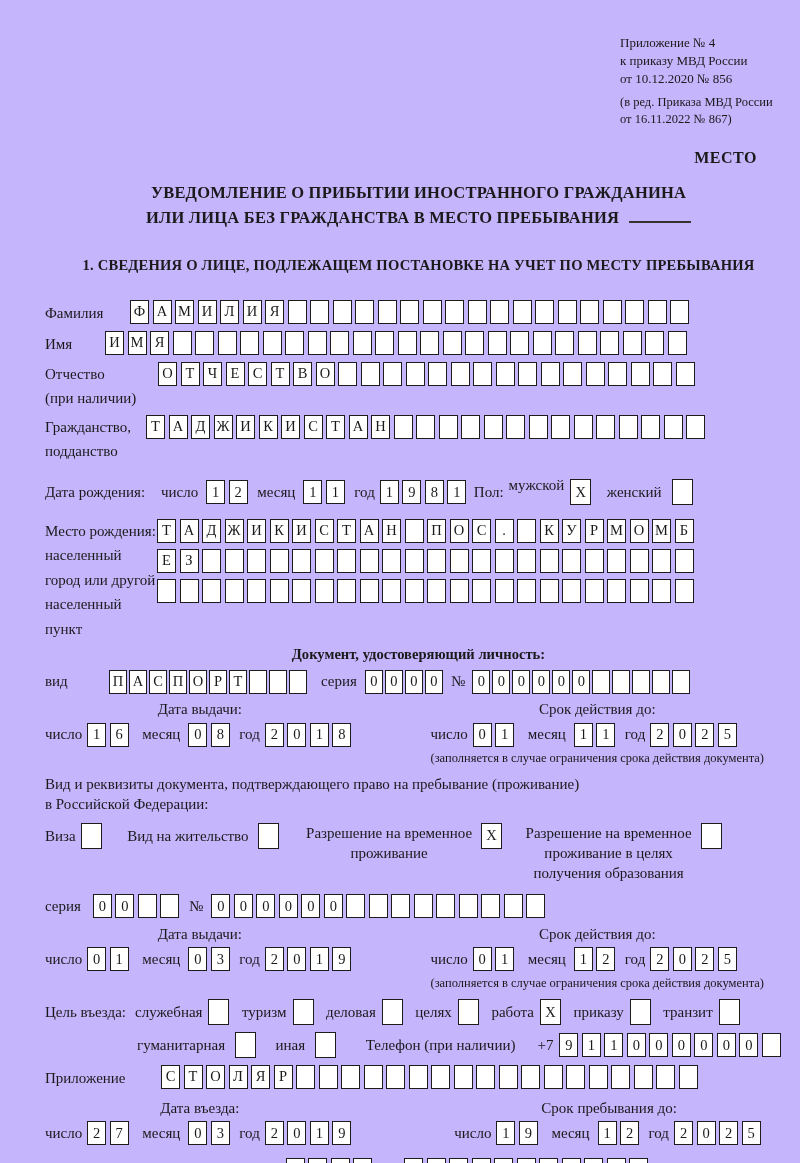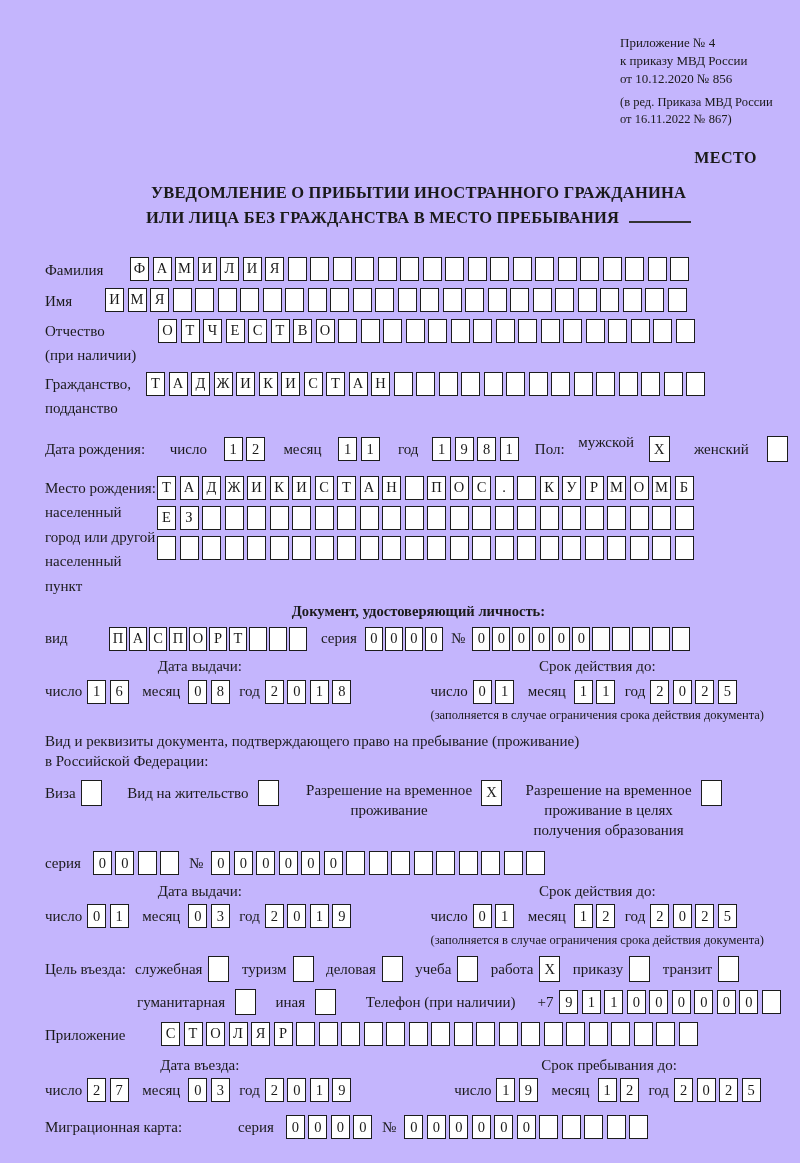--- a/index.html
+++ b/index.html
@@ -71,20 +71,21 @@
     </div>
   </div>
 
   <div class="forma">МЕСТО</div>
 
   <div class="title">
     <div>УВЕДОМЛЕНИЕ О ПРИБЫТИИ ИНОСТРАННОГО ГРАЖДАНИНА</div>
     <div><span>ИЛИ ЛИЦА БЕЗ ГРАЖДАНСТВА В МЕСТО ПРЕБЫВАНИЯ</span><span class="title-underline"></span></div>
   </div>
 
+  <div class="sec-heading">1. СВЕДЕНИЯ О ЛИЦЕ, ПОДЛЕЖАЩЕМ ПОСТАНОВКЕ НА УЧЕТ ПО МЕСТУ ПРЕБЫВАНИЯ</div>
 
   <div class="row" style="margin-top:26px;">
     <span class="lbl w85">Фамилия</span>
     <span class="boxrow">
         <span class="cell">Ф</span>
         <span class="cell">А</span>
         <span class="cell">М</span>
         <span class="cell">И</span>
         <span class="cell">Л</span>
         <span class="cell">И</span>
@@ -202,21 +203,21 @@
         <span class="cell"></span>
         <span class="cell"></span>
         <span class="cell"></span>
         <span class="cell"></span>
         <span class="cell"></span>
         <span class="cell"></span>
         <span class="cell"></span>
       </span>
   </div>
 
-  <div class="row" style="margin-top:8px; align-items:center;justify-content:space-between;">
+  <div class="row" style="margin-top:8px; align-items:center;">
     <span class="lbl" style="width:116px;">Дата рождения:</span>
     <span class="lbl" style="margin-right:8px;">число</span>
     <span class="boxrow">
         <span class="cell">1</span>
         <span class="cell">2</span>
       </span>
     <span class="lbl" style="margin:0 8px 0 6px;">месяц</span>
     <span class="boxrow">
         <span class="cell">1</span>
         <span class="cell">1</span>
@@ -544,21 +545,21 @@
           <span class="cell"></span>
         </span>
       </span>
     <span class="p-item">
         <span class="ptext">деловая</span>
         <span class="boxrow checkbox">
           <span class="cell"></span>
         </span>
       </span>
     <span class="p-item">
-        <span class="ptext">учеба</span>
+        <span class="ptext">целях</span>
         <span class="boxrow checkbox">
           <span class="cell"></span>
         </span>
       </span>
     <span class="p-item">
         <span class="ptext">работа</span>
         <span class="boxrow checkbox">
           <span class="cell">X</span>
         </span>
       </span>

